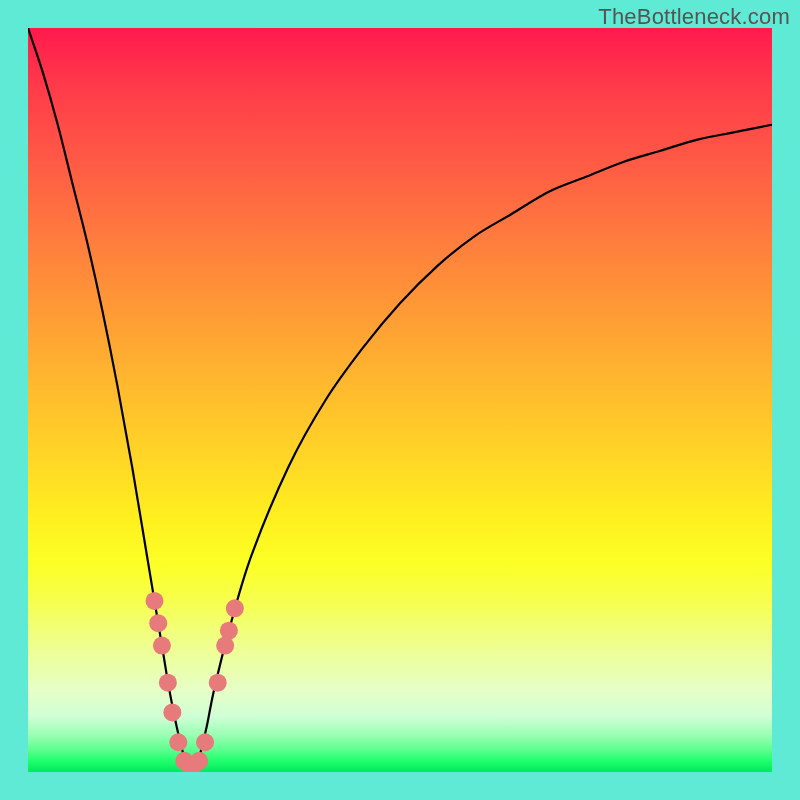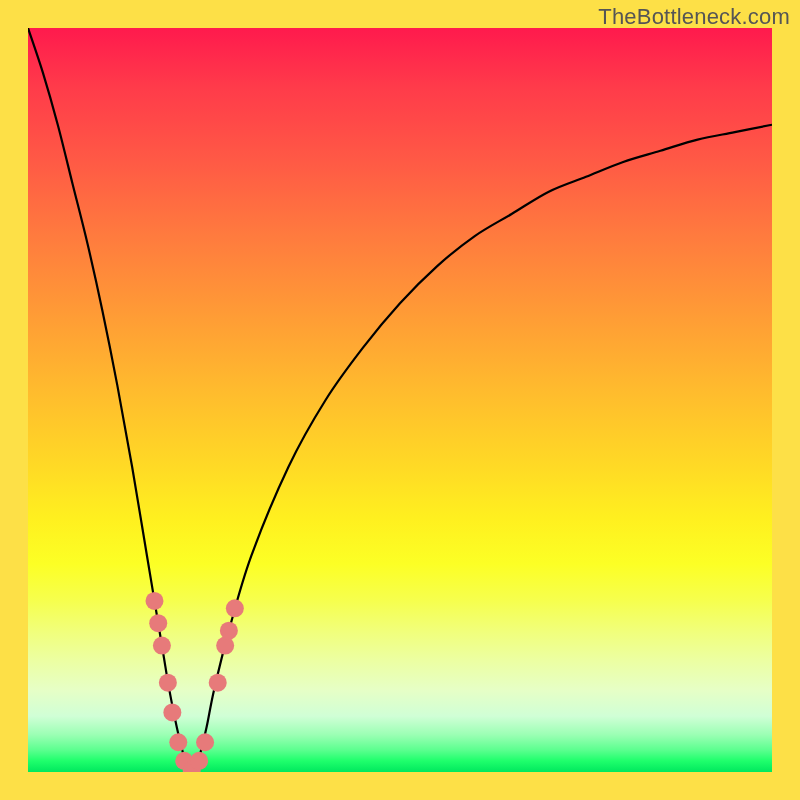--- a/index.html
+++ b/index.html
@@ -10,21 +10,21 @@
     overflow: hidden;
     background: #000;
     font-family: Arial, Helvetica, sans-serif;
   }
   .frame {
     position: absolute;
     left: 0;
     top: 0;
     width: 800px;
     height: 800px;
-    background: #fde047;
+    background: #5eead4;
   }
   .plot {
     position: absolute;
     left: 28px;
     top: 28px;
     width: 744px;
     height: 744px;
     overflow: hidden;
   }
   .gradient {

